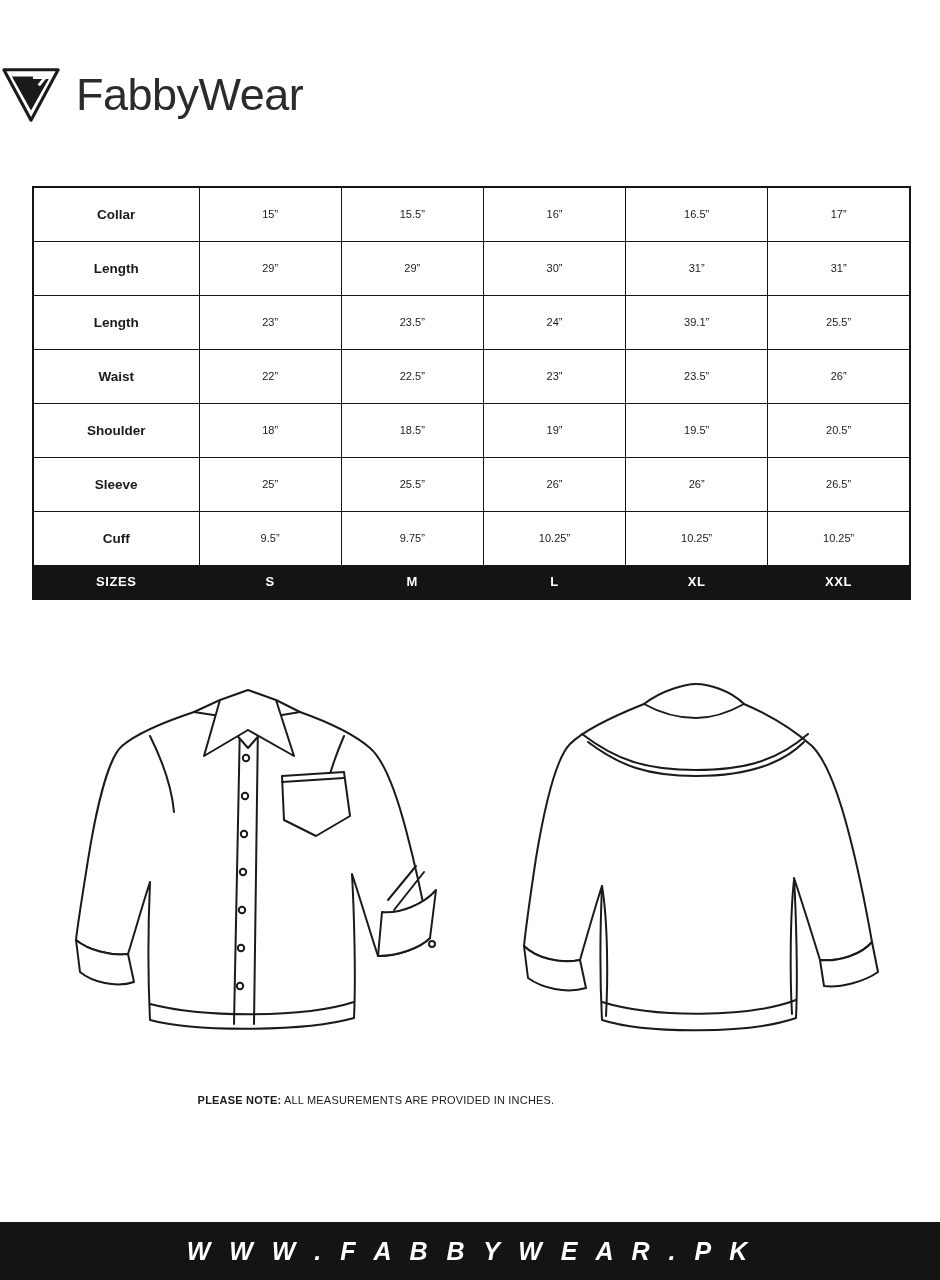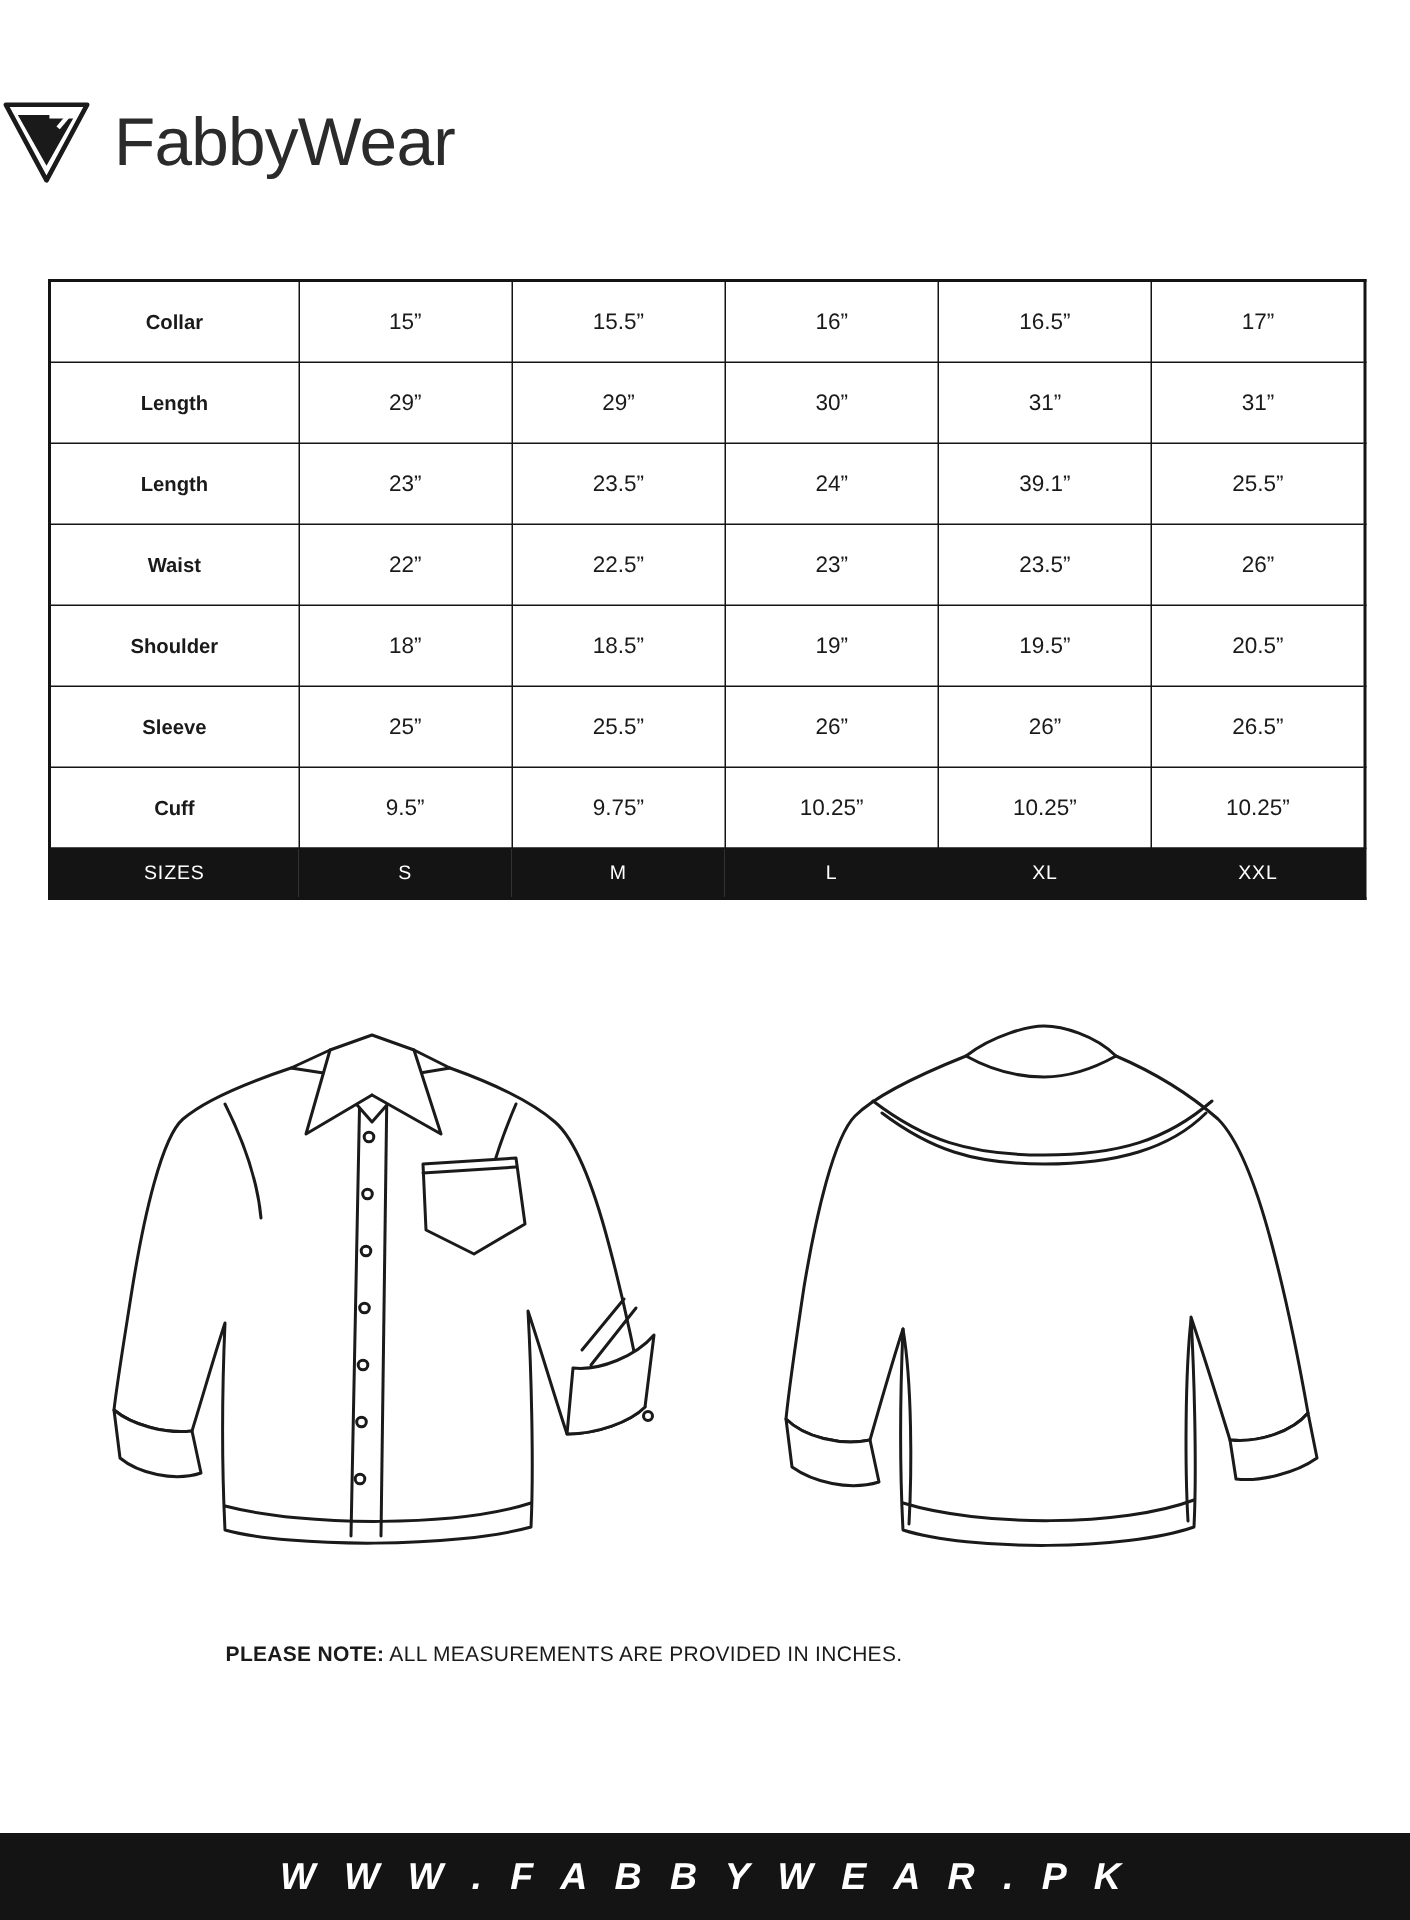--- a/index.html
+++ b/index.html
@@ -51,32 +51,32 @@
     border-collapse: collapse;
     border: 2px solid #141414;
     border-radius: 2px;
     table-layout: fixed;
   }
   table.size-table td {
     border: 1px solid #141414;
     height: 54px;
     text-align: center;
     vertical-align: middle;
-    font-size: 15px;
+    font-size: 11px;
     color: #1a1a1a;
   }
   table.size-table td.label {
     font-weight: bold;
     font-size: 13.5px;
     width: 166px;
   }
   table.size-table tr.sizes-row td {
     background: #141414;
     color: #ffffff;
-    font-weight: normal;
+    font-weight: bold;
     font-size: 13px;
     height: 34px;
     letter-spacing: 0.6px;
     border: 1px solid #141414;
   }
   table.size-table tr.sizes-row td.label {
     background: #141414;
     color: #ffffff;
   }
 
@@ -94,21 +94,21 @@
   }
   .shirt-svg { display: block; }
 
   
   .note {
     position: absolute;
     left: 0;
     top: 1094px;
     width: 752px;
     text-align: center;
-    font-size: 14px;
+    font-size: 11px;
     color: #1a1a1a;
     letter-spacing: 0.2px;
   }
   .note .strong { font-weight: bold; }
 
   
   .footer {
     position: absolute;
     left: 0;
     bottom: 0;

